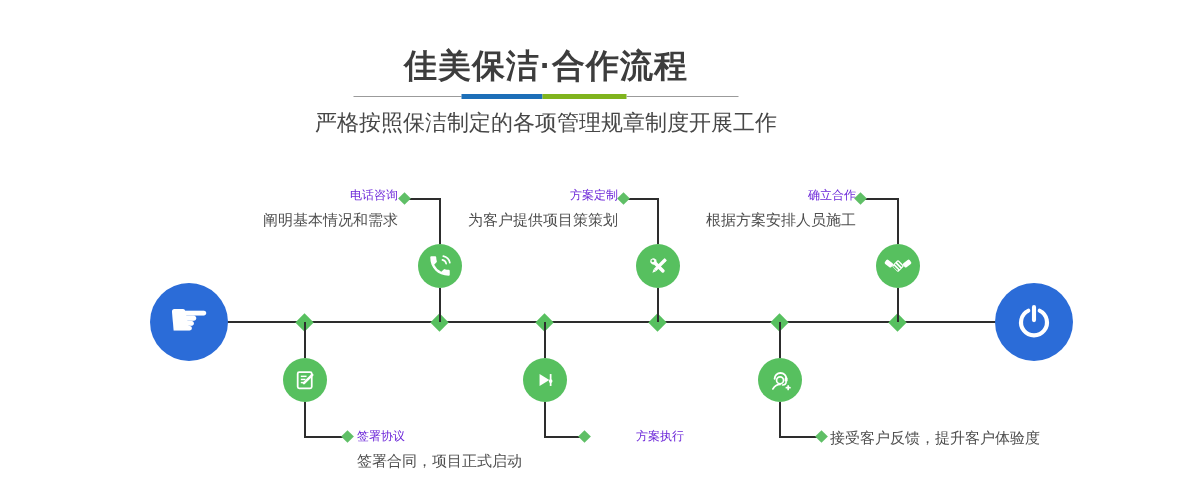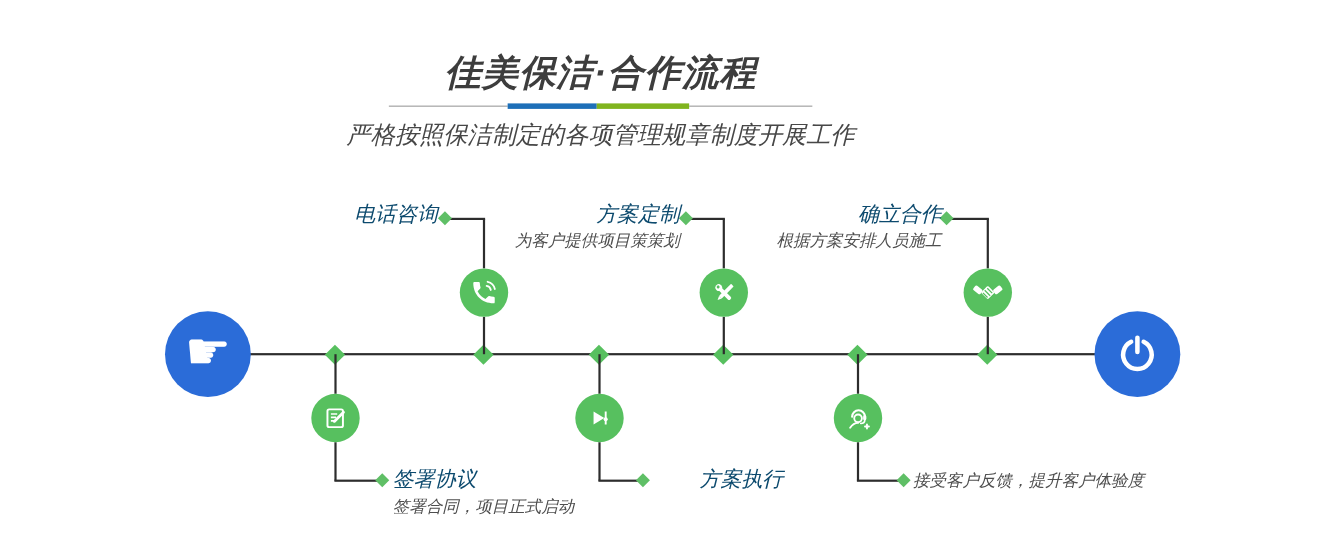--- a/index.html
+++ b/index.html
@@ -1,19 +1,18 @@
 <!DOCTYPE html>
 <html><head>
 <meta charset="utf-8">
 <style>
   html,body{margin:0;padding:0;background:#fff;}
   .canvas{
     position:relative;width:1092px;height:502px;background:#ffffff;overflow:hidden;
     font-family:"Liberation Sans","DejaVu Sans",sans-serif;
-    font-style:italic;
   }
   
   .main-title{
     position:absolute;top:44px;left:0;width:100%;margin:0;
     text-align:center;font-size:33px;font-weight:bold;color:#3d3d3d;letter-spacing:1px;
   }
   .divider{
     position:absolute;top:93px;left:50%;transform:translateX(-50%);
     display:flex;align-items:center;height:6px;
   }
@@ -65,21 +64,21 @@
     transform:rotate(45deg);top:316px;
   }
   .nd1{left:298px;} .nd2{left:433px;} .nd3{left:538px;} .nd4{left:651px;} .nd5{left:773px;} .nd6{left:891px;}
   .label-diamond{
     position:absolute;width:9px;height:9px;background:#5fbf66;transform:rotate(45deg);
   }
   .ld-s1{left:400px;top:194px;} .ld-s3{left:619px;top:194px;} .ld-s5{left:856px;top:194px;}
   .ld-s2{left:343px;top:432px;} .ld-s4{left:580px;top:432px;} .ld-s6{left:817px;top:432px;}
   
   .step-label{position:absolute;}
-  .step-label .title{font-size:19px;color:#0c4a6e;line-height:23px;}
+  .step-label .title{font-size:12px;color:#6d28d9;line-height:23px;}
   .step-label .desc{font-size:15px;color:#4e4e4e;line-height:20px;margin-top:3px;white-space:nowrap;}
   .step-label.top{text-align:right;width:220px;top:184px;}
   .t-s1{left:178px;} .t-s3{left:398px;} .t-s5{left:636px;}
   .step-label.bottom{text-align:left;top:425px;width:280px;}
   .t-s2{left:357px;} .t-s4{left:624px;margin-left:12px;} .t-s6{left:830px;}
   svg{display:block;}
 </style>
 </head>
 <body>
 
@@ -121,20 +120,21 @@
     <span class="label-diamond ld-s1"></span>
     <div class="step-circle c-s1">
       <svg viewBox="0 0 24 24" width="26" height="26">
         <path fill="#fff" d="M6.62 10.79a15.1 15.1 0 0 0 6.59 6.59l2.2-2.2a1 1 0 0 1 1.01-.25c1.12.37 2.33.57 3.58.57a1 1 0 0 1 1 1V20a1 1 0 0 1-1 1C10.07 21 3 13.93 3 4a1 1 0 0 1 1-1h3.5a1 1 0 0 1 1 1c0 1.25.2 2.46.57 3.58a1 1 0 0 1-.25 1.01l-2.2 2.2z"></path>
         <path fill="none" stroke="#fff" stroke-width="1.5" stroke-linecap="round" d="M14.2 6.3a4.3 4.3 0 0 1 3.5 3.5"></path>
         <path fill="none" stroke="#fff" stroke-width="1.5" stroke-linecap="round" d="M15 2.9a7.8 7.8 0 0 1 6.1 6.1"></path>
       </svg>
     </div>
     <div class="step-label top t-s1">
       <div class="title">电话咨询</div>
+      <div class="desc">阐明基本情况和需求</div>
     </div>
 
     <div class="vline v-s2a"></div>
     <div class="vline v-s2b"></div>
     <div class="hline h-s2"></div>
     <span class="label-diamond ld-s2"></span>
     <div class="step-circle c-s2">
       <svg viewBox="0 0 24 24" width="25" height="25">
         <rect x="4.5" y="4" width="13.5" height="15.5" rx="1.5" fill="none" stroke="#fff" stroke-width="1.7"></rect>
         <line x1="7.5" y1="8" x2="13" y2="8" stroke="#fff" stroke-width="1.4"></line>

